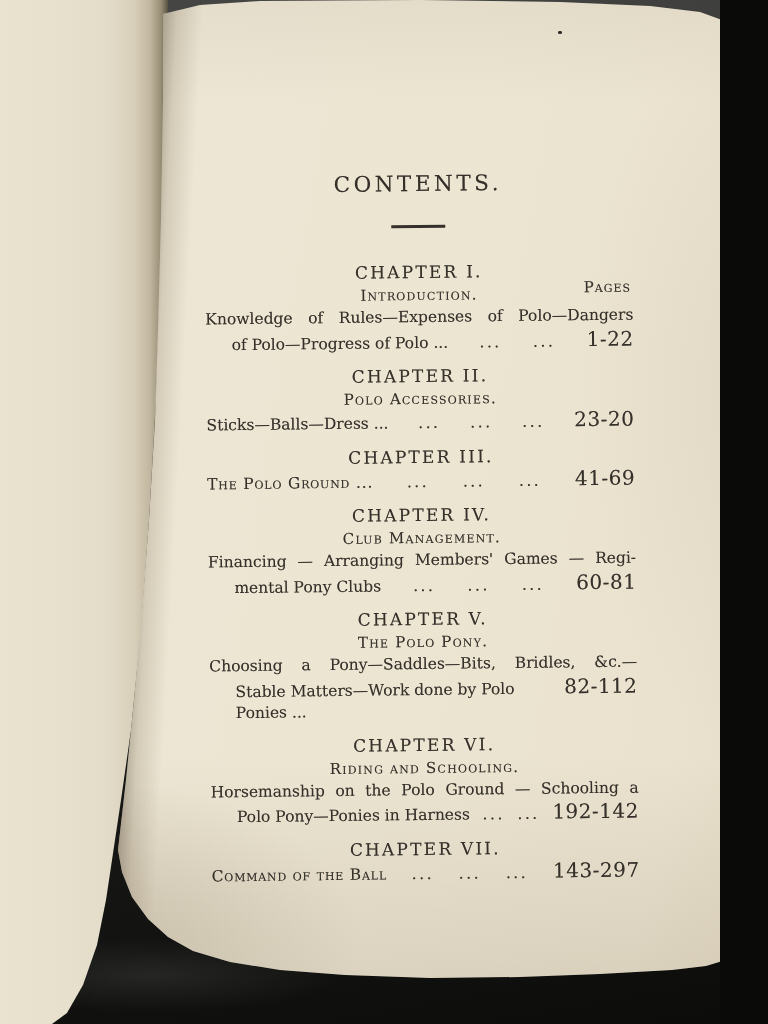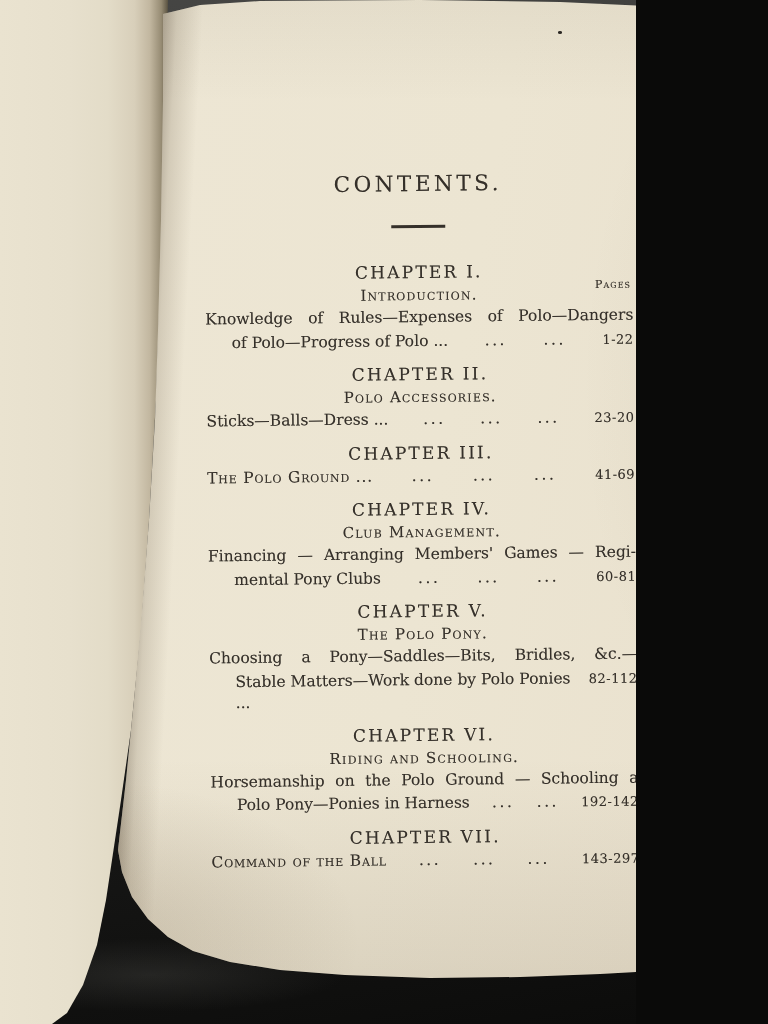--- a/index.html
+++ b/index.html
@@ -1,17 +1,17 @@
 <!DOCTYPE html>
 <html style="--paper: #ece5d2; --paper-under: #e7e0cd; --ink: #35302a; --background-dark: #0c0c0b; --page-edge-tint: #d9a293;"><head>
 <meta charset="utf-8">
 <style>
   html,body{margin:0;padding:0;background:#0a0a09;}
   .scene{
-    position:relative;width:636px;height:1024px;overflow:hidden;
+    position:relative;width:720px;height:1024px;overflow:hidden;
     background:linear-gradient(170deg,#474745 0%,#343432 28%,#1d1d1c 58%,var(--background-dark,#0c0c0b) 100%);
     font-family:"DejaVu Serif","Liberation Serif",serif;
   }
   .floor-shadow{
     position:absolute;left:0;top:935px;width:430px;height:89px;z-index:1;
     background:radial-gradient(ellipse 60% 55% at 35% 45%,rgba(110,110,105,.22),transparent 75%);
   }
   
   .page-under{
     position:absolute;left:0;top:0;width:768px;height:1024px;z-index:2;
@@ -48,32 +48,32 @@
 
   
   .toc{
     position:absolute;left:204px;top:163px;width:428px;z-index:5;
     color:var(--ink,#35302a);
     transform:rotate(-0.65deg);transform-origin:50% 40px;
     text-shadow:0 0 .5px rgba(54,49,42,.4);
   }
   .title{margin:8px 0 0;font-weight:400;font-size:21.5px;line-height:26px;letter-spacing:3.5px;text-align:center;}
   .rule{width:54px;height:3px;background:var(--ink,#35302a);margin:28px auto 0;}
-  .pages-label{position:absolute;top:117px;right:2px;font-size:11px;letter-spacing:1px;font-variant:small-caps;}
+  .pages-label{position:absolute;top:117px;right:2px;font-size:15px;letter-spacing:1px;font-variant:small-caps;}
   .chapter{margin-top:11px;}
   .chapter.first{margin-top:33px;}
   .ch-head{margin:0;font-weight:400;font-size:17px;line-height:22px;letter-spacing:2.2px;text-align:center;}
   .ch-sub{margin-top:3px;font-size:15px;line-height:19px;letter-spacing:1.2px;text-align:center;font-variant:small-caps;}
   .smallcaps{font-variant:small-caps;letter-spacing:.8px;}
   .desc,.desc-row{margin-top:2px;font-size:15.5px;line-height:21.5px;}
   .desc.justify{text-align:justify;text-align-last:justify;}
   .desc-row{display:flex;justify-content:space-between;align-items:baseline;}
   .desc-row.indent{padding-left:26px;}
   .leader{letter-spacing:2.5px;}
-  .pagenum{font-size:13px;letter-spacing:.5px;white-space:nowrap;}
+  .pagenum{font-size:20px;letter-spacing:.5px;white-space:nowrap;}
 </style>
 </head>
 <body>
 
 <div class="scene">
   <div class="floor-shadow"></div>
   <div class="page-under"></div>
   <div class="page-main">
     <div class="gutter-shade"></div>
     <div class="corner-tint"></div>

